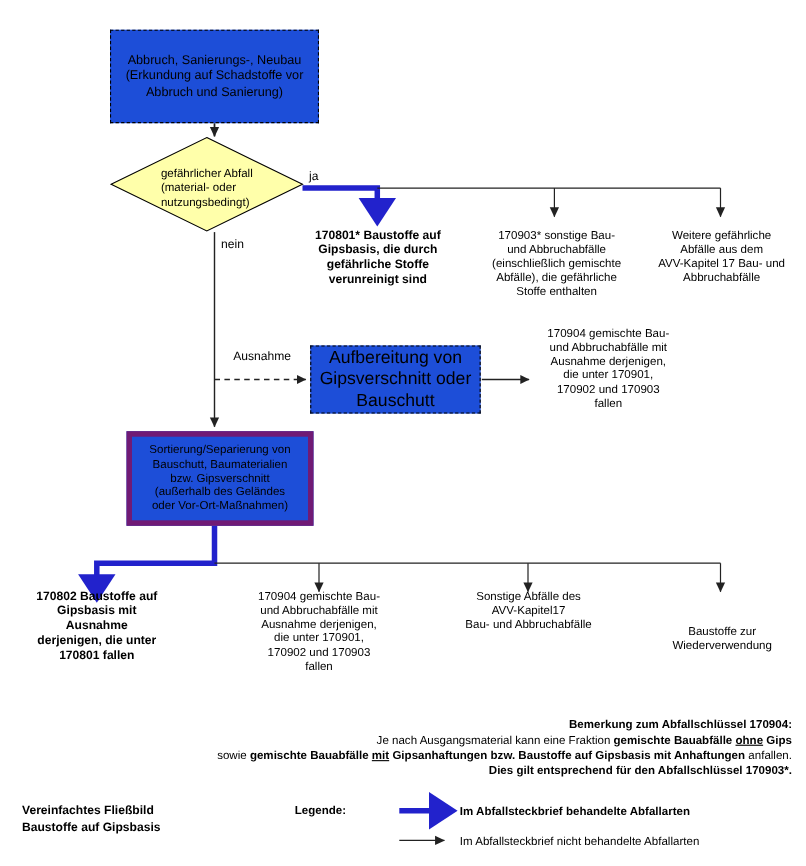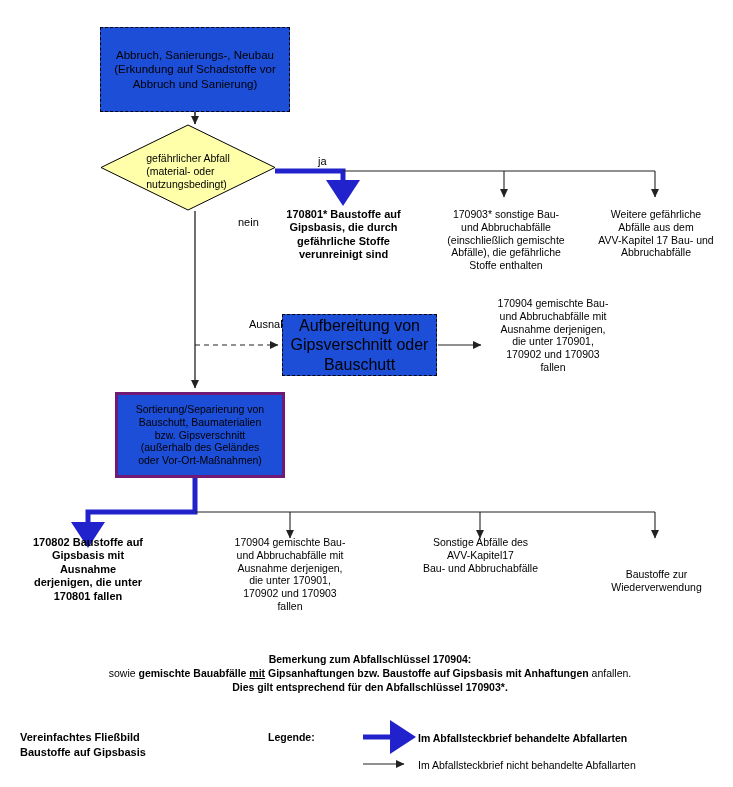--- a/index.html
+++ b/index.html
@@ -3,30 +3,30 @@
 <meta charset="utf-8">
 <style>
   html,body{margin:0;padding:0;background:#ffffff;}
   body{width:733px;height:787px;position:relative;overflow:hidden;
        font-family:"Liberation Sans","DejaVu Sans",sans-serif;color:#000;}
   #canvas{position:absolute;left:0;top:0;width:733px;height:787px;}
   .node{position:absolute;box-sizing:border-box;background:#1d4ed8;
         display:flex;align-items:center;justify-content:center;text-align:center;
         line-height:1.22;}
   .node.dashed{border:1px dashed #000;}
-  .node.solid{border:3px solid #701a75;}
+  .node.solid{border:5px solid #701a75;}
   .diamond-wrap{position:absolute;}
   .diamond-shape{position:absolute;left:0;top:0;}
   .diamond-label{position:absolute;left:0;top:4px;width:100%;height:100%;
      display:flex;align-items:center;justify-content:center;text-align:left;
      line-height:1.25;}
   .txt{position:absolute;text-align:center;line-height:1.22;}
   .txt.b{font-weight:bold;}
-  .edge-lab{position:absolute;font-size:11px;text-align:center;line-height:1.1;margin-left:37px;}
-  .foot{position:absolute;text-align:center;line-height:1.33;}
+  .edge-lab{position:absolute;font-size:11px;text-align:center;line-height:1.1;}
+  .foot{position:absolute;text-align:right;line-height:1.33;}
   .foot .u{text-decoration:underline;}
   .legend-txt{position:absolute;text-align:left;line-height:1.35;}
   svg{overflow:visible;}
 </style>
 </head>
 <body>
 
 <svg id="canvas" width="733" height="787" viewBox="0 0 733 787">
   <defs>
     <marker id="arrBlue" markerWidth="10" markerHeight="10" refX="3.2" refY="4" orient="auto" markerUnits="strokeWidth">
@@ -98,20 +98,23 @@
 
 <div class="txt" style="left:214px;top:536px;width:152px;font-size:10.5px;">170904 gemischte Bau-<br>und Abbruchabfälle mit<br>Ausnahme derjenigen,<br>die unter 170901,<br>170902 und 170903<br>fallen</div>
 
 <div class="txt" style="left:398px;top:536px;width:165px;font-size:10.5px;">Sonstige Abfälle des<br>AVV-Kapitel17<br>Bau- und Abbruchabfälle</div>
 
 <div class="txt" style="left:588px;top:568px;width:137px;font-size:10.5px;">Baustoffe zur<br>Wiederverwendung</div>
 
 <div class="foot" style="left:20px;top:653px;width:700px;font-size:10.5px;">
   <div style="font-weight:bold;">Bemerkung zum Abfallschlüssel 170904:</div>
   <div>
+    <span>Je nach Ausgangsmaterial kann eine Fraktion </span><span style="font-weight:bold;">gemischte Bauabfälle </span><span class="u" style="font-weight:bold;">ohne</span><span style="font-weight:bold;"> Gips</span>
+  </div>
+  <div>
     <span>sowie </span><span style="font-weight:bold;">gemischte Bauabfälle </span><span class="u" style="font-weight:bold;">mit</span><span style="font-weight:bold;"> Gipsanhaftungen bzw. Baustoffe auf Gipsbasis mit Anhaftungen</span><span> anfallen.</span>
   </div>
   <div style="font-weight:bold;">Dies gilt entsprechend für den Abfallschlüssel 170903*.</div>
 </div>
 
 <div class="legend-txt" style="left:20px;top:730px;font-size:11px;font-weight:bold;">
   <div>Vereinfachtes Fließbild</div>
   <div>Baustoffe auf Gipsbasis</div>
 </div>
 

